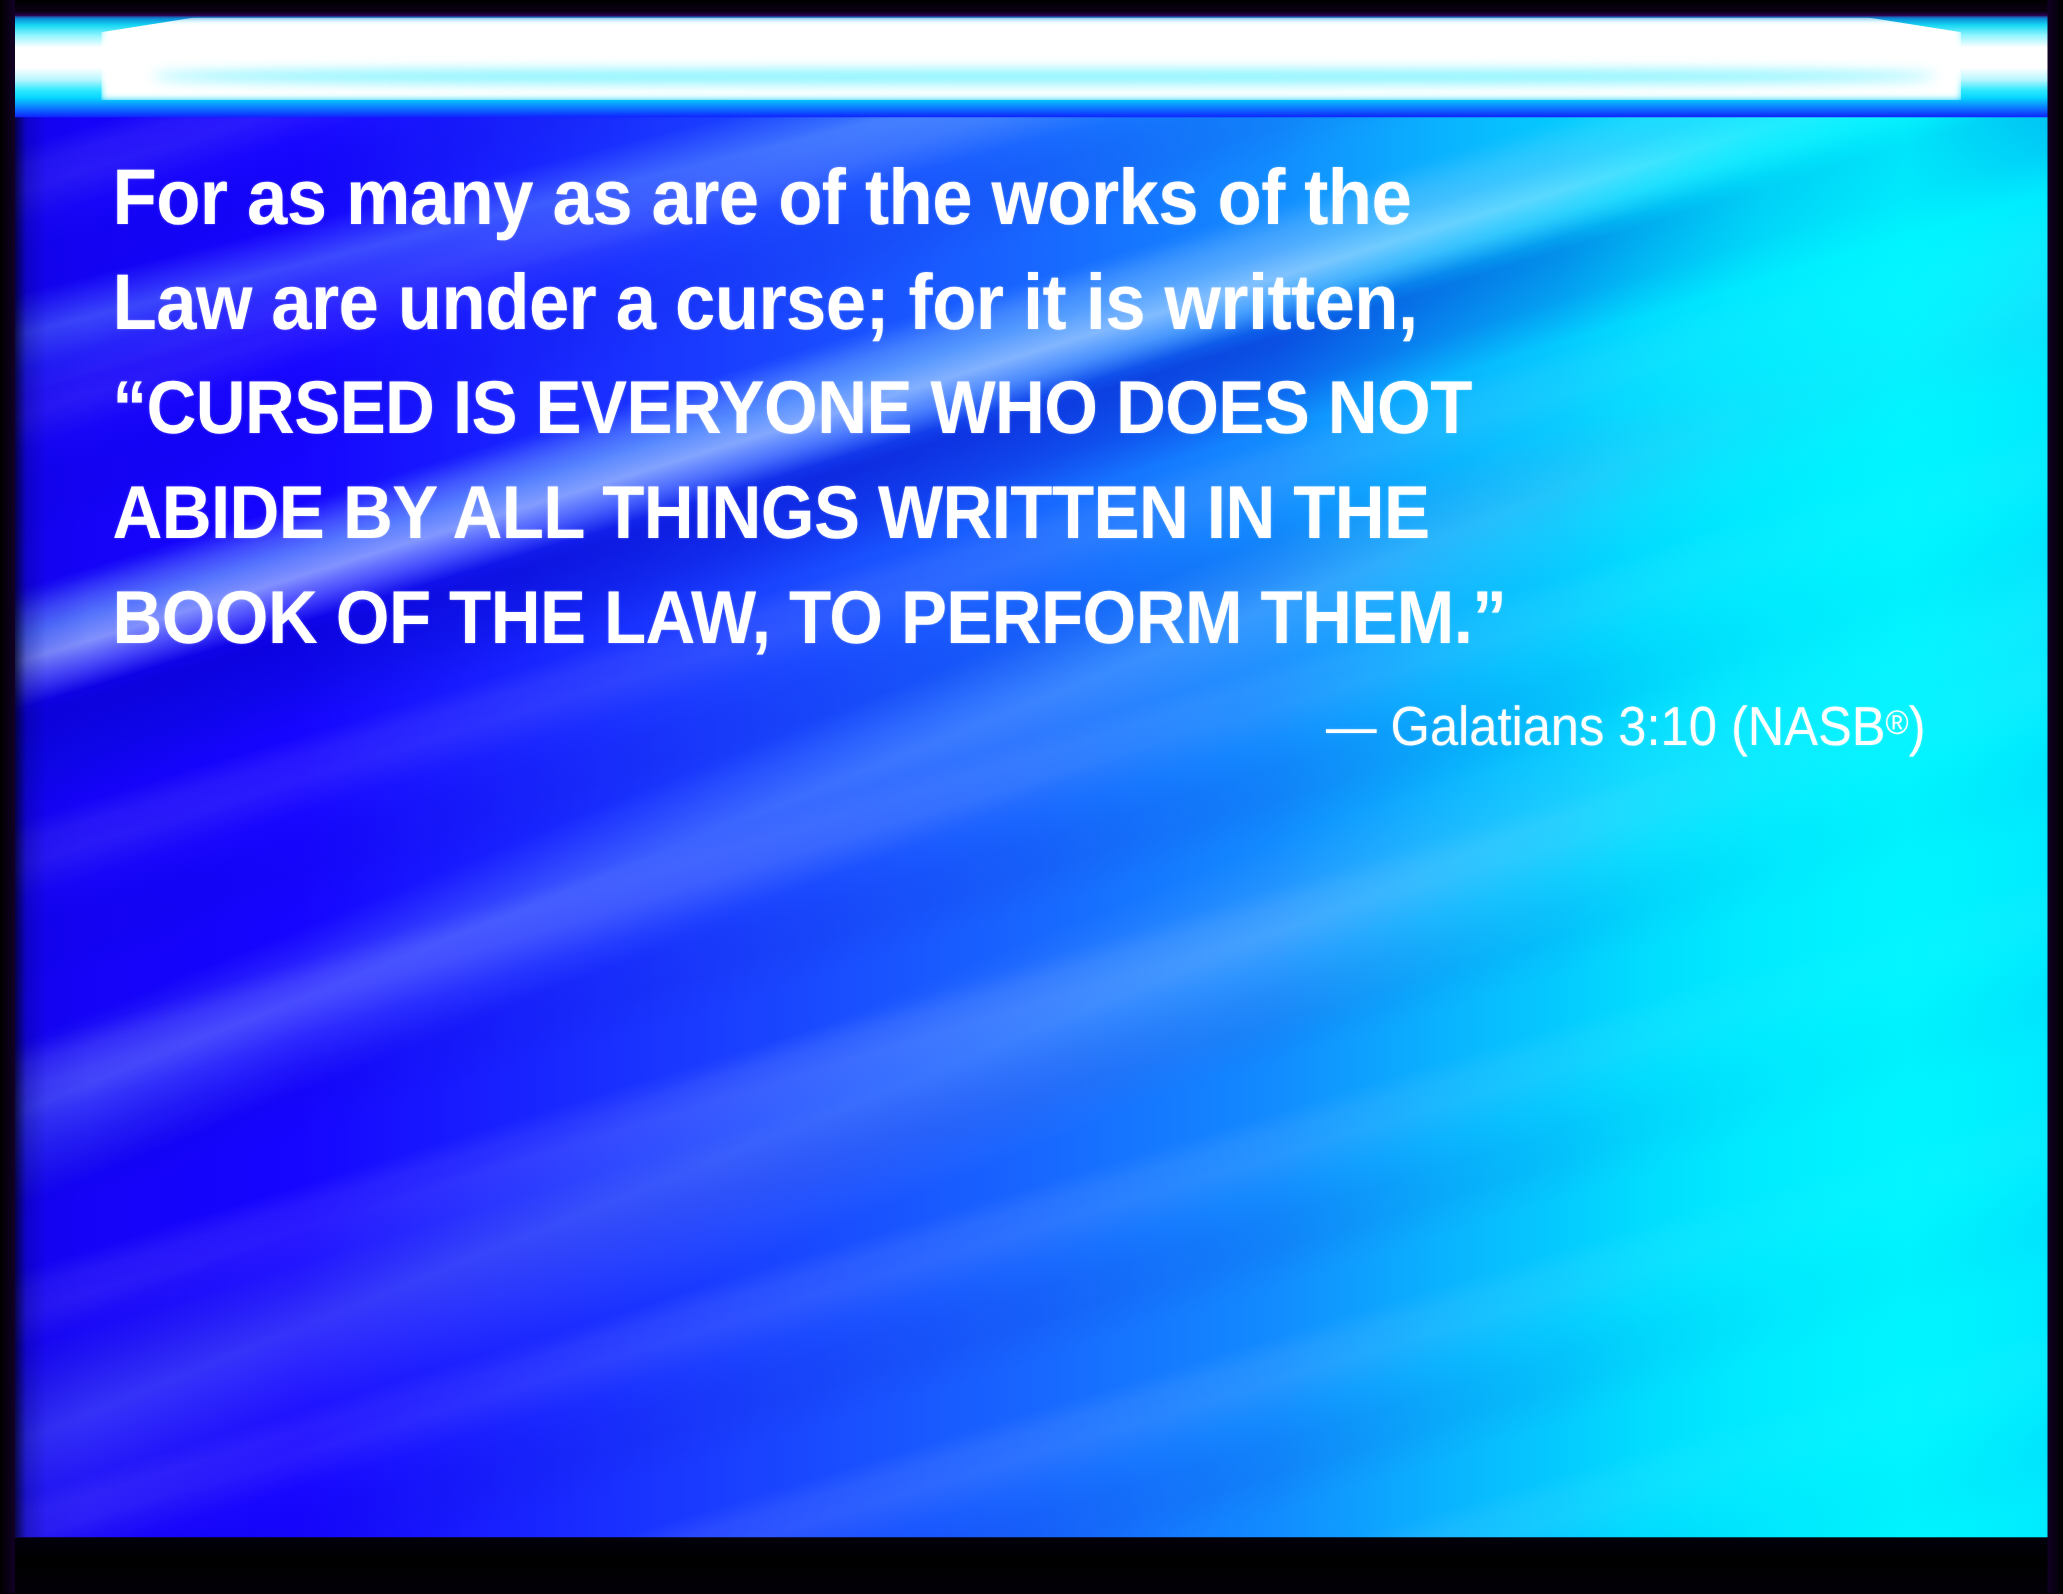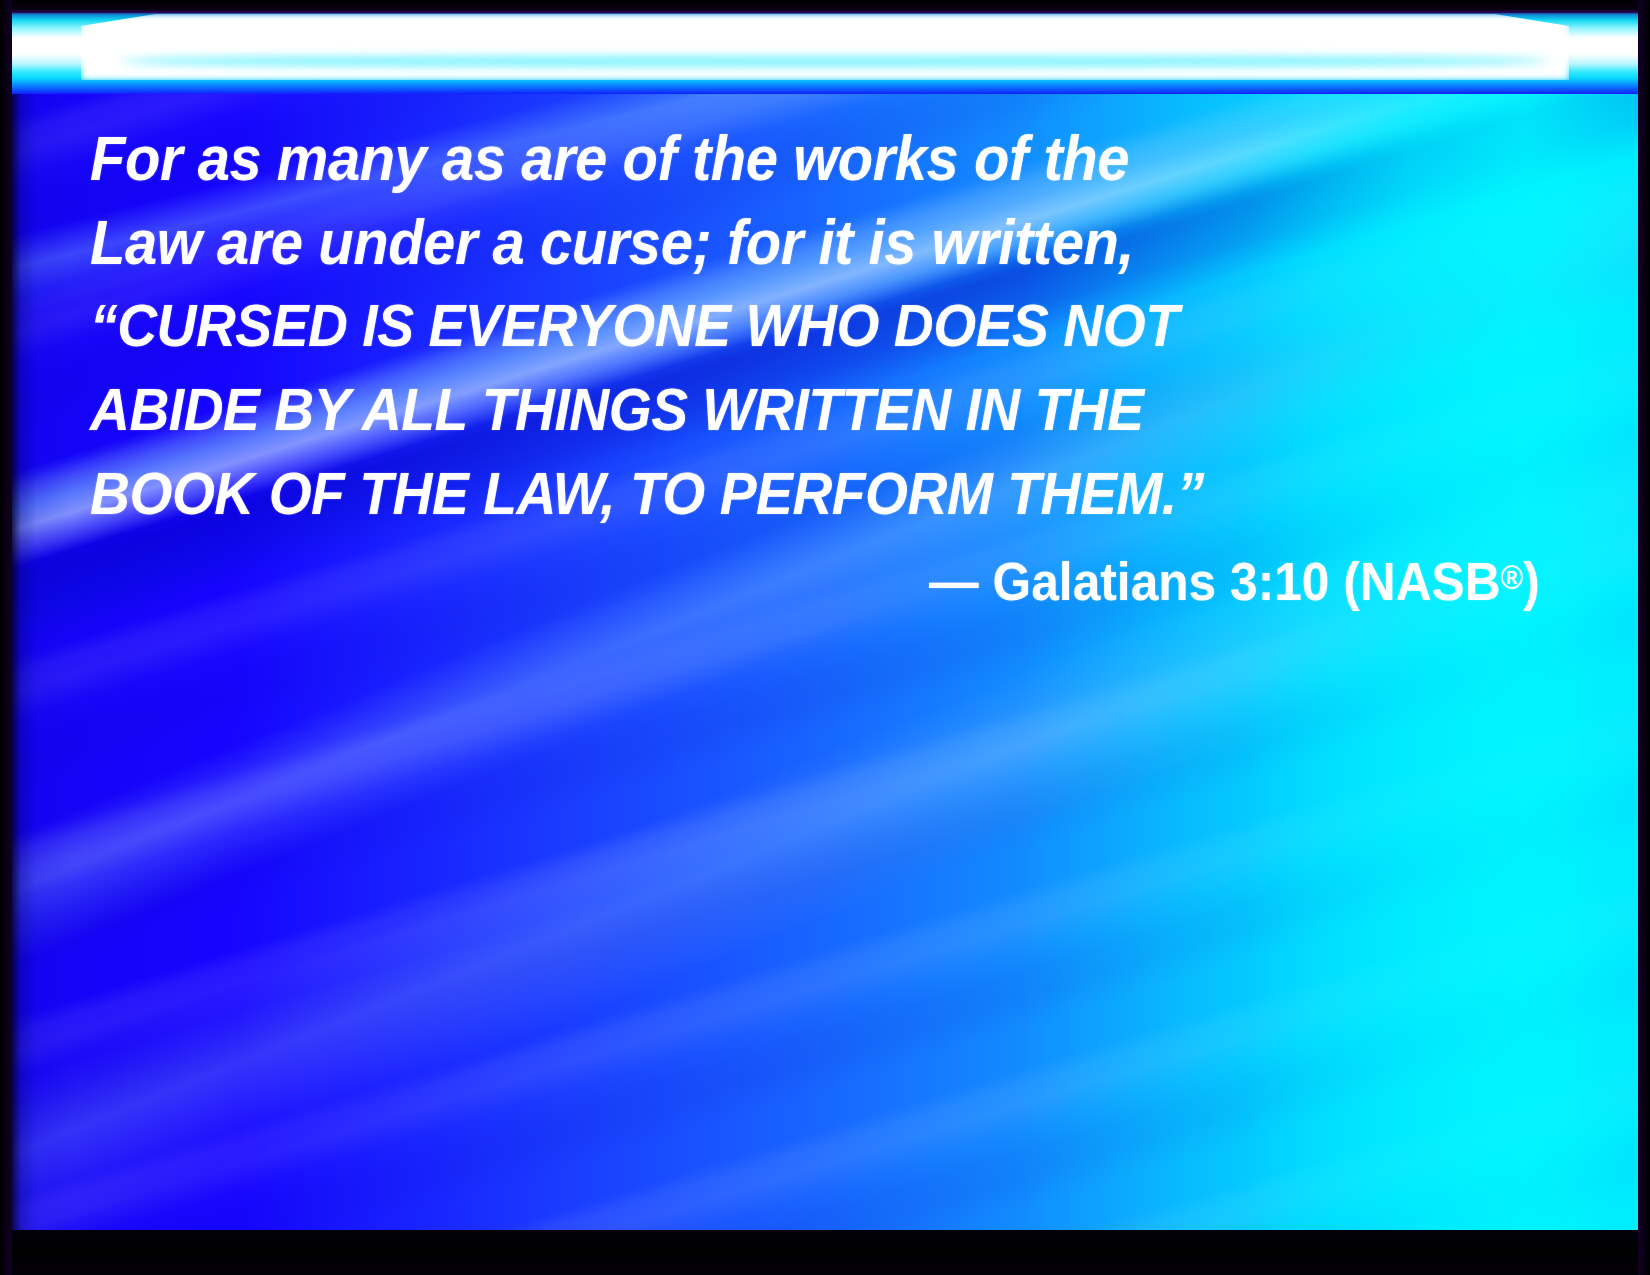--- a/index.html
+++ b/index.html
@@ -150,42 +150,41 @@
     position: absolute;
     left: 79px;
     top: 108px;
     width: 1450px;
     color: #ffffff;
     text-align: left;
     font-weight: bold;
     line-height: 84px;
     letter-spacing: -0.5px;
     text-shadow: 0 0 2px rgba(255,255,255,0.35);
-    font-style: italic;
   }
   .vline {
     white-space: nowrap;
     font-size: 63px;
     font-weight: bold;
     font-stretch: condensed;
     transform: scaleX(0.92);
     transform-origin: left center;
   }
   .vline.caps {
     font-size: 60px;
   }
   #attribution {
     position: absolute;
     left: 79px;
     top: 528px;
     width: 1450px;
     text-align: right;
     color: #ffffff;
-    font-weight: bold;
-    font-size: 54px;
+    font-weight: normal;
+    font-size: 44px;
     line-height: 84px;
     white-space: nowrap;
     text-shadow: 0 0 2px rgba(255,255,255,0.35);
   }
   #attribution .inner {
     display: inline-block;
     transform: scaleX(0.92);
     transform-origin: right center;
   }
   .reg {

